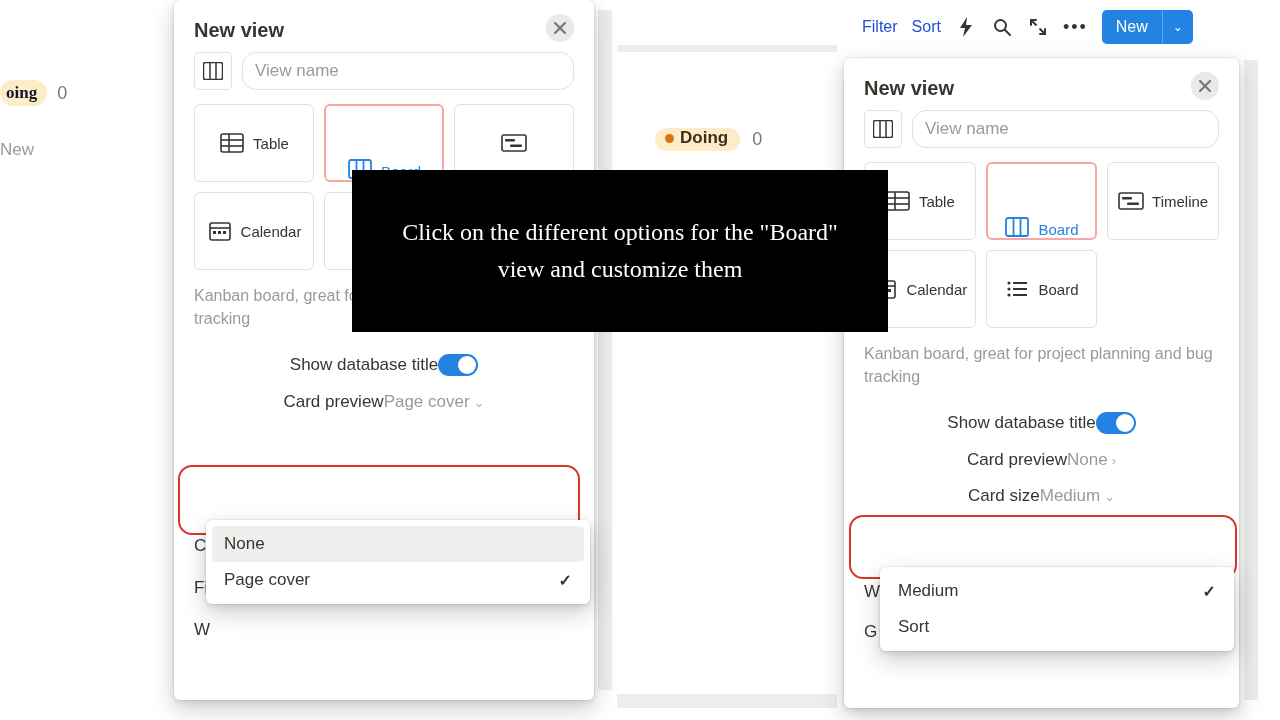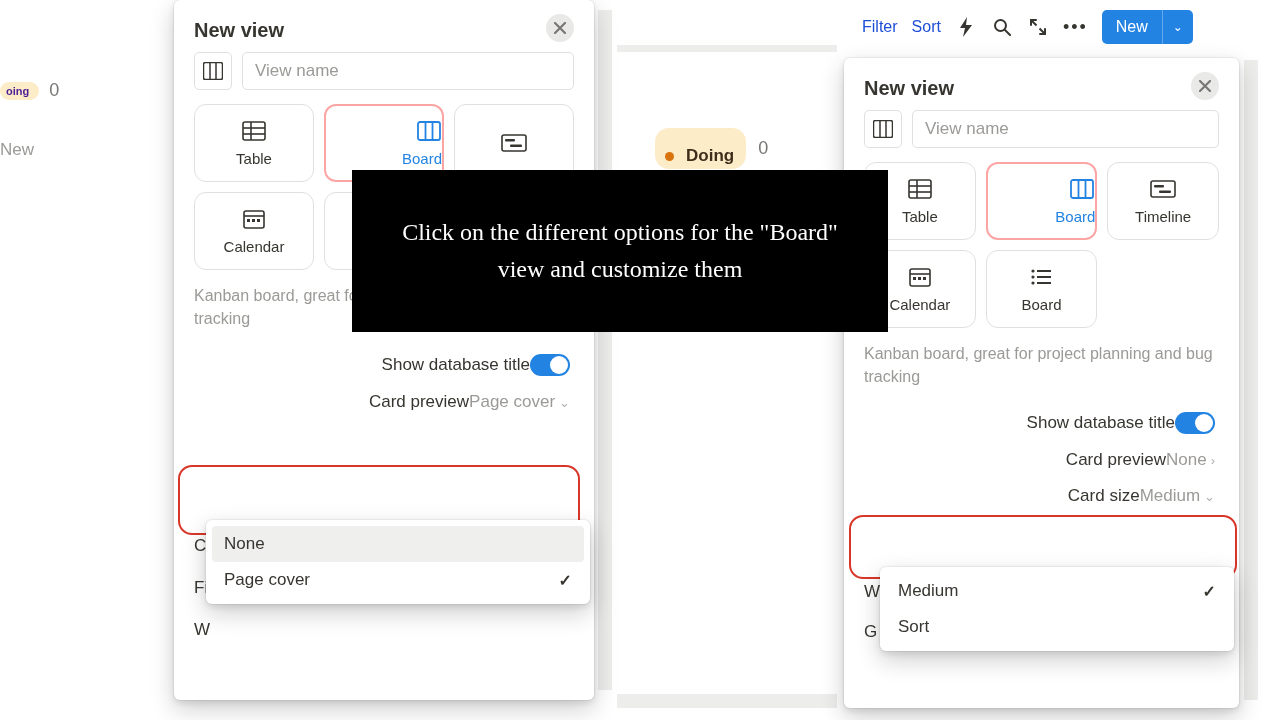--- a/index.html
+++ b/index.html
@@ -2,44 +2,44 @@
 <html><head>
 <meta charset="utf-8">
 <style>
 * { box-sizing: border-box; margin: 0; padding: 0; }
 body { font-family: -apple-system, BlinkMacSystemFont, "Segoe UI", Helvetica, Arial, sans-serif; background: #fff; width: 1280px; height: 720px; overflow: hidden; position: relative; color: #37352f; }
 .stage { position: relative; width: 1280px; height: 720px; }
 
 
 .left-bg { position: absolute; left: 0; top: 0; width: 100px; height: 720px; background: #fff; }
 .doing-pill-l { position: absolute; left: 0; top: 80px; display: flex; align-items: center; gap: 10px; }
-.doing-pill-l .pill { background: #fdecc8; border-radius: 14px; padding: 3px 10px 3px 6px; font-weight: 600; font-size: 11px; color: #4c1d95; display: flex; align-items: center; }
+.doing-pill-l .pill { background: #fdecc8; border-radius: 14px; padding: 3px 10px 3px 6px; font-weight: 600; font-size: 17px; color: #0f172a; display: flex; align-items: center; font-family: Liberation Serif, serif; }
 .doing-pill-l .cnt { font-size: 18px; color: #787774; }
 .plus-new-l { position: absolute; left: 0; top: 140px; font-size: 17px; color: #9b9a97; }
 
 .panel { position: absolute; background: #fff; border-radius: 6px; box-shadow: 0 0 0 1px rgba(15,15,15,0.05), 0 3px 6px rgba(15,15,15,0.1), 0 9px 24px rgba(15,15,15,0.2); }
 .panel-header { display: flex; align-items: flex-end; justify-content: space-between; padding: 14px 20px 10px 20px; }
 .panel-header h3 { font-size: 20px; font-weight: 600; }
 .close-btn { width: 28px; height: 28px; border-radius: 14px; background: #e9e9e7; display: flex; align-items: center; justify-content: center; color: #787774; font-size: 15px; cursor: pointer; }
 
 .name-row { display: flex; gap: 10px; padding: 0 20px 14px 20px; }
 .icon-sq { width: 38px; height: 38px; border: 1px solid #e0e0df; border-radius: 5px; display: flex; align-items: center; justify-content: center; }
-.name-input { flex: 1; border: 1px solid #e0e0df; border-radius: 5px; padding: 0 12px; font-size: 17px; color: #9b9a97; height: 38px; line-height: 38px; background: #fff; }
+.name-input { flex: 1; border: 1px solid #e0e0df; border-radius: 14px; padding: 0 12px; font-size: 17px; color: #9b9a97; height: 38px; line-height: 38px; background: #fff; }
 .name-input::placeholder { color: #9b9a97; }
 
 .view-grid { display: grid; grid-template-columns: repeat(3, 1fr); gap: 10px; padding: 0 20px 14px 20px; }
-.view-opt { border: 1px solid #e0e0df; border-radius: 12px; height: 78px; display: flex; flex-direction: column; align-items: center; justify-content: center; gap: 8px; cursor: pointer; }
+.view-opt { border: 1px solid #e0e0df; border-radius: 6px; height: 78px; display: flex; flex-direction: row; align-items: center; justify-content: center; gap: 8px; cursor: pointer; }
 .view-opt.selected { border: 2px solid #fca5a5; align-items: flex-end; }
 .view-opt .lbl { font-size: 15px; color: #37352f; }
 .view-opt.selected .lbl { color: #2383e2; }
 .vicon { width: 26px; height: 22px; display: flex; align-items: center; justify-content: center; }
 
 .desc { padding: 0 20px 16px 20px; font-size: 16px; line-height: 1.45; color: #9b9a97; }
 
-.setting-row { display: flex; align-items: center; justify-content: flex-end; padding: 8px 24px; font-size: 17px; }
+.setting-row { display: flex; align-items: center; justify-content: center; padding: 8px 15px; font-size: 17px; }
 .setting-row .val { color: #9b9a97; display: flex; align-items: center; gap: 4px; font-size: 17px; }
 .chev { font-size: 13px; color: #b0afad; }
 
 .toggle { width: 40px; height: 22px; background: #2383e2; border-radius: 11px; position: relative; }
 .toggle::after { content: ""; position: absolute; width: 18px; height: 18px; border-radius: 9px; background: #fff; top: 2px; right: 2px; }
 
 .red-box { position: absolute; border: 2.5px solid #d9362a; border-radius: 14px; pointer-events: none; }
 
 .dropdown { position: absolute; background: #fff; border-radius: 6px; box-shadow: 0 0 0 1px rgba(15,15,15,0.05), 0 3px 6px rgba(15,15,15,0.1), 0 9px 24px rgba(15,15,15,0.2); padding: 6px; }
 .dd-item { display: flex; align-items: center; justify-content: space-between; padding: 8px 12px; font-size: 17px; border-radius: 4px; cursor: pointer; }
@@ -48,21 +48,21 @@
 
 .trunc-letter { position: absolute; font-size: 17px; color: #37352f; }
 .tb-txt { font-size: 16px; color: #1d4ed8; cursor: pointer; }
 .tb-ico { width: 22px; height: 22px; display: flex; align-items: center; justify-content: center; cursor: pointer; color: #37352f; }
 .dots { font-size: 18px; letter-spacing: 2px; color: #37352f; cursor: pointer; }
 .new-btn { display: flex; align-items: center; background: #2383e2; border-radius: 5px; overflow: hidden; color: #fff; height: 34px; }
 .new-btn .nb-l { padding: 0 14px; font-size: 16px; font-weight: 500; border-right: 1px solid rgba(255,255,255,0.3); height: 100%; display: flex; align-items: center; }
 .new-btn .nb-r { padding: 0 10px; height: 100%; display: flex; align-items: center; font-size: 12px; }
 
 .doing-pill-r { position: absolute; left: 655px; top: 128px; display: flex; align-items: center; gap: 12px; }
-.doing-pill-r .pill { background: #fdecc8; border-radius: 14px; padding: 18px 12px 3px 10px; font-weight: 600; font-size: 17px; color: #402c1b; display: flex; align-items: center; gap: 12px; }
+.doing-pill-r .pill { background: #fdecc8; border-radius: 14px; padding: 0 12px 3px 10px; font-weight: 600; font-size: 17px; color: #402c1b; display: flex; align-items: center; gap: 6px; }
 .doing-pill-r .dot { width: 9px; height: 9px; background: #d9730d; border-radius: 50%; }
 .doing-pill-r .cnt { font-size: 18px; color: #787774; }
 
 .side-shade { position: absolute; background: #ededec; }
 
 
 .callout { position: absolute; left: 352px; top: 170px; width: 536px; height: 162px; background: #000; color: #fff; display: flex; align-items: center; justify-content: center; text-align: center; font-family: "Comic Sans MS", "Chalkboard SE", cursive; font-size: 24px; line-height: 1.55; padding: 20px 40px; z-index: 100; }
 </style>
 </head>
 <body>

